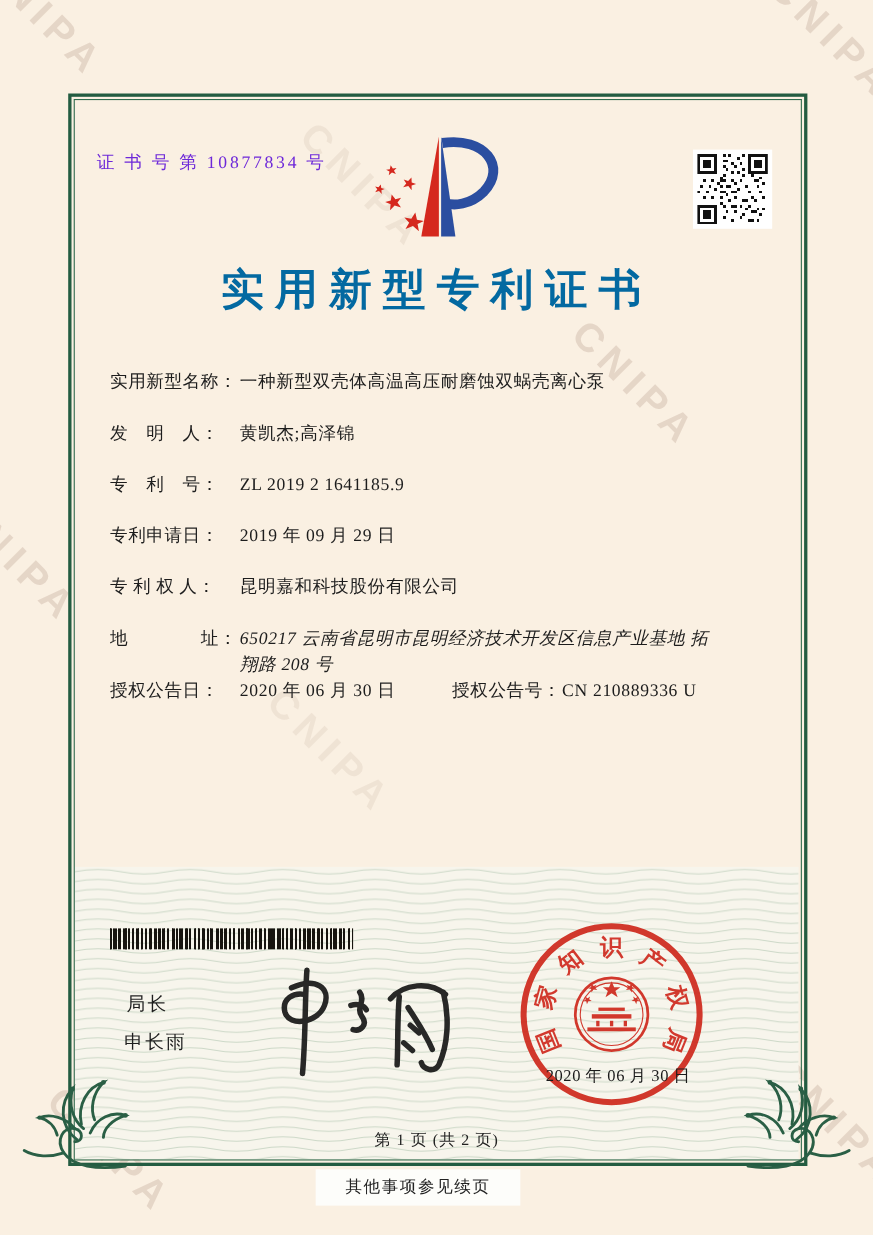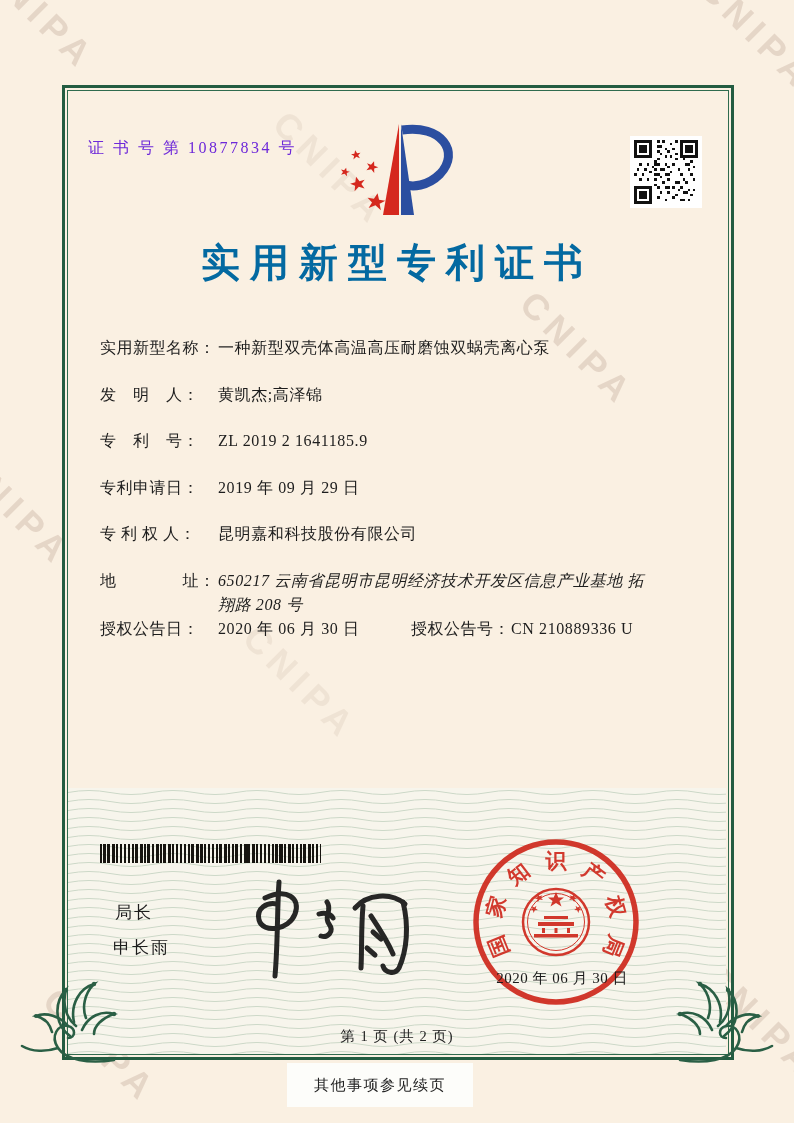--- a/index.html
+++ b/index.html
@@ -55,21 +55,21 @@
 
   .seal{position:absolute;left:468px;top:834px;width:176px;height:176px;z-index:2;}
   .seal svg{position:absolute;left:0;top:0;}
   .seal-char{position:absolute;left:50%;top:50%;font-size:21px;font-weight:bold;color:#cf2a1e;
              width:22px;margin-left:-11px;margin-top:-13px;text-align:center;opacity:.92;}
   .seal-date{position:absolute;left:492px;top:969px;width:140px;text-align:center;font-size:15px;
              color:#1a1a1a;letter-spacing:.5px;z-index:4;}
 
   .page-no{position:absolute;left:0;right:0;top:1027px;text-align:center;font-size:14.5px;
            letter-spacing:1px;color:#222;z-index:2;}
-  .note-box{position:absolute;left:287px;top:1063px;width:186px;height:44px;background:#fdfdfa;
+  .note-box{position:absolute;left:287px;top:1063px;width:186px;height:33px;background:#fdfdfa;
             display:flex;align-items:center;justify-content:center;z-index:2;}
   .note-box span{font-size:15px;letter-spacing:1.5px;color:#222;}
 </style>
 </head>
 <body>
 
 <div class="page">
 
   <span class="wm" style="left:-34px;top:-8px;">CNIPA</span>
   <span class="wm" style="left:684px;top:12px;">CNIPA</span>

